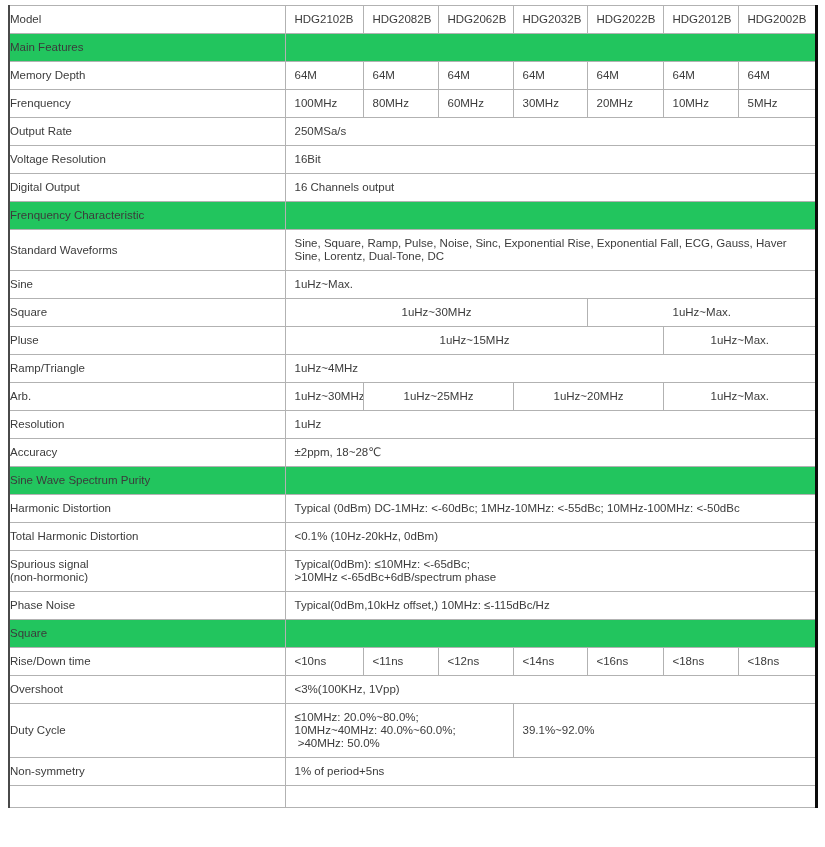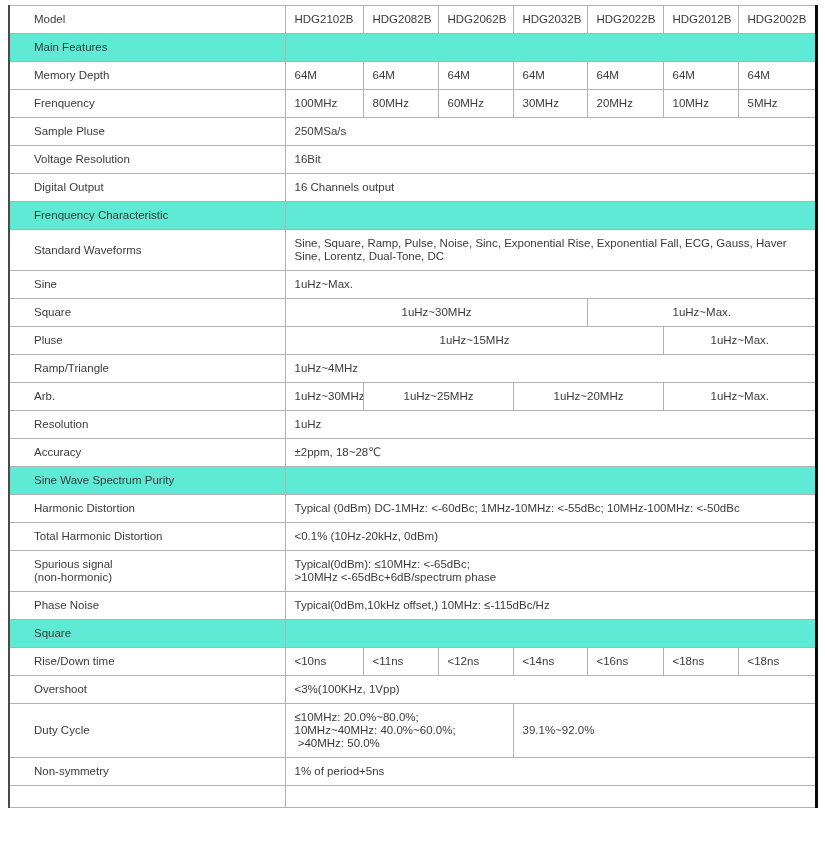--- a/index.html
+++ b/index.html
@@ -21,23 +21,23 @@
   table.spec td {
     border: 1px solid #b2b2b2;
     font-size: 11.5px;
     line-height: 13px;
     color: #3b3b3b;
     padding: 7px 8px 7px 9px;
     vertical-align: middle;
     white-space: pre-wrap;
     overflow: hidden;
   }
-  table.spec td.label-cell { padding-left: 24px; margin-top: 40px; }
+  table.spec td.label-cell { padding-left: 0; margin-top: 40px; }
   table.spec td.center { text-align: center; }
-  tr.section-row td { background: #5eead4; }
+  tr.section-row td { background: #22c55e; }
   tr.partial-row td { height: 22px; }
 </style>
 </head>
 <body>
 
 <div class="page">
   <table class="spec">
     <colgroup>
       <col style="width:276px">
       <col style="width:78px">
@@ -81,21 +81,21 @@
           <td class="label-cell">Frenquency</td>
           <td class="val-cell">100MHz</td>
           <td class="val-cell">80MHz</td>
           <td class="val-cell">60MHz</td>
           <td class="val-cell">30MHz</td>
           <td class="val-cell">20MHz</td>
           <td class="val-cell">10MHz</td>
           <td class="val-cell">5MHz</td>
         </tr>
         <tr class="data-row">
-          <td class="label-cell">Sample Pluse</td>
+          <td class="label-cell">Output Rate</td>
           <td class="val-cell" colspan="7">250MSa/s</td>
         </tr>
         <tr class="data-row">
           <td class="label-cell">Voltage Resolution</td>
           <td class="val-cell" colspan="7">16Bit</td>
         </tr>
         <tr class="data-row">
           <td class="label-cell">Digital Output</td>
           <td class="val-cell" colspan="7">16 Channels output</td>
         </tr>

